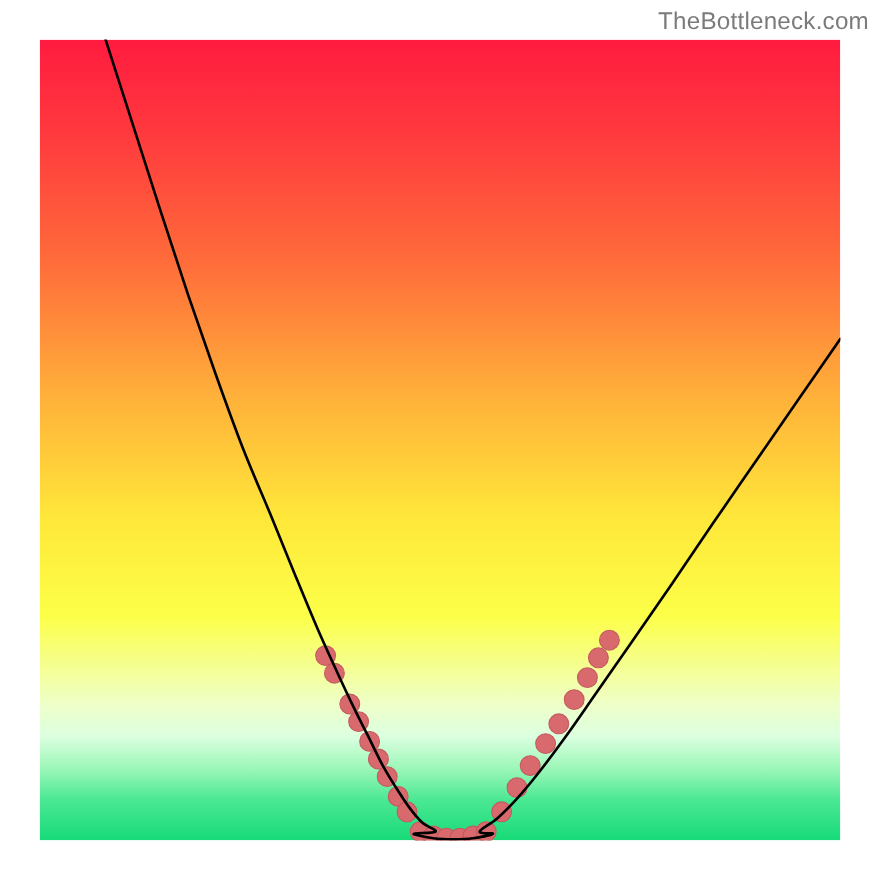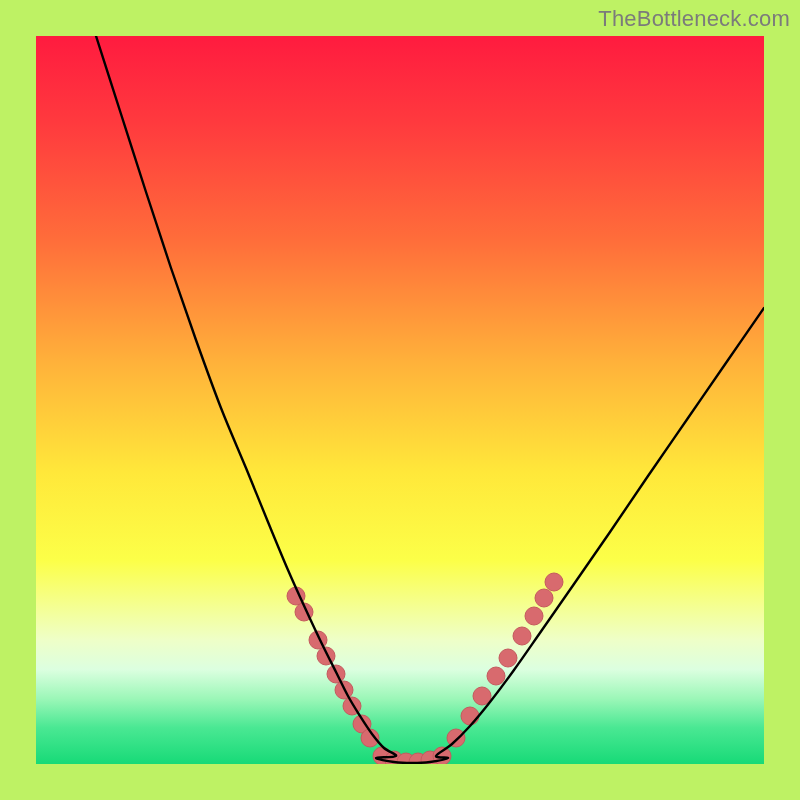--- a/index.html
+++ b/index.html
@@ -8,21 +8,21 @@
     width: 800px;
     height: 800px;
     background: #000;
     overflow: hidden;
     font-family: Arial, Helvetica, sans-serif;
   }
   .stage {
     position: relative;
     width: 800px;
     height: 800px;
-    background: #bef264;
+    background: #ffffff;
   }
   .plot-area {
     position: absolute;
     left: 36px;
     top: 36px;
     width: 728px;
     height: 728px;
     overflow: hidden;
   }
   .gradient-bg {

